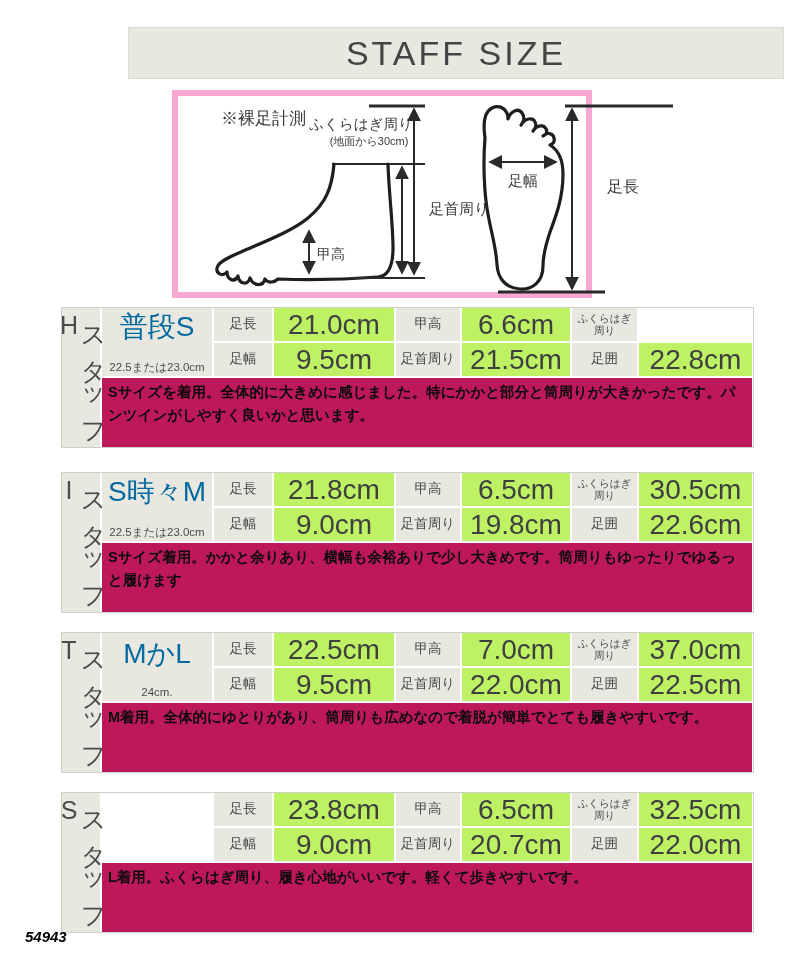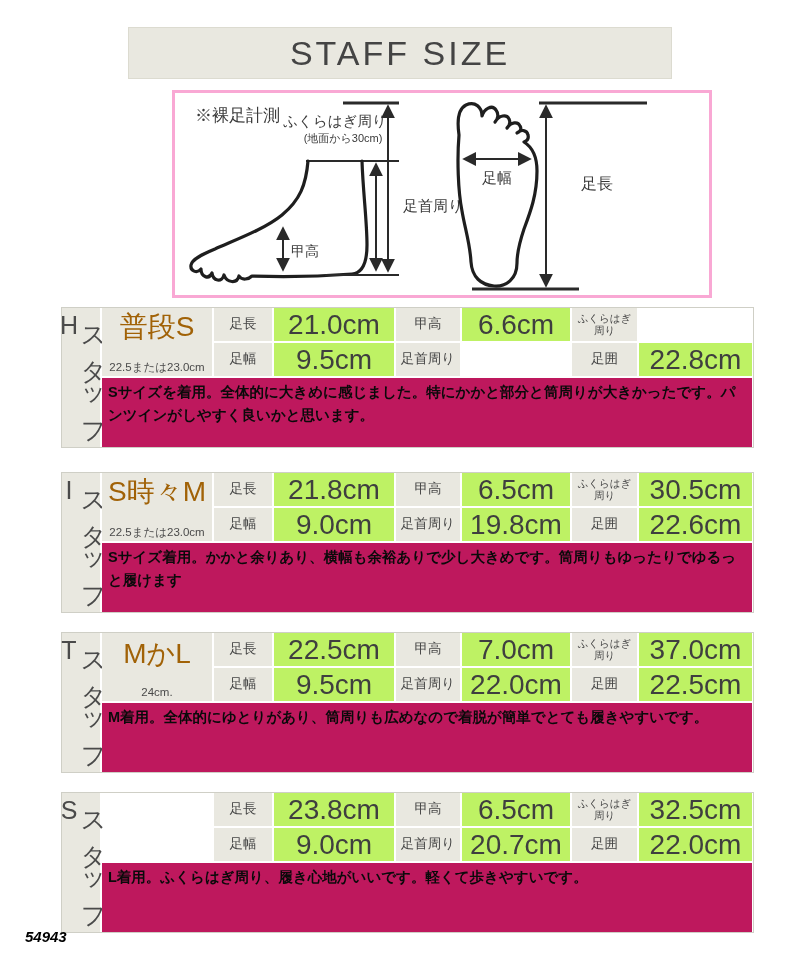--- a/index.html
+++ b/index.html
@@ -8,34 +8,35 @@
     width:800px; height:960px;
     font-family:"Liberation Sans", sans-serif;
     color:#3d3d3d;
     overflow:hidden;
   }
   .page { position:relative; width:800px; height:960px; }
 
   
   .title-bar {
     position:absolute; left:128px; top:27px;
-    width:544px; height:52px;
+    width:656px; height:52px;
     background:#e9e8e0;
     border:1px solid #dcdbd0;
     text-align:center;
     font-size:34px; letter-spacing:3px;
     line-height:50px; color:#444;
   }
 
   
   .diagram-box {
     position:absolute; left:172px; top:90px;
-    width:540px; height:208px;
+    width:420px; height:208px;
     background:#ffffff;
-    border:3px solid #f9a8d4;
+    border:6px solid #f9a8d4;
+    padding-left:23px;
   }
 
   
   .staff-block {
     position:absolute; left:61px;
     width:693px; height:141px;
     display:grid;
     grid-template-columns:38px 110px 58px 120px 64px 108px 65px 113px;
     grid-template-rows:33px 33px 1fr;
     gap:2px;
@@ -61,21 +62,21 @@
     color:#4a4a4a;
   }
 
   .size-cell {
     grid-column:2; grid-row:1/3;
     background:#e9e8e0;
     display:flex; flex-direction:column;
     align-items:center; justify-content:center;
     padding-top:2px;
   }
-  .size-main { font-size:28px; color:#a16207; line-height:1.15; }
+  .size-main { font-size:28px; color:#0369a1; line-height:1.15; }
   .size-note { font-size:11.5px; color:#4a4a4a; margin-top:16px; }
 
   .mlabel {
     background:#e9e8e0;
     display:flex; align-items:center; justify-content:center;
     font-size:13.5px; color:#454545; text-align:center;
     line-height:1.1; padding:0 2px;
   }
   .mlabel.small { font-size:10.5px; }
   .mvalue {
@@ -196,20 +197,21 @@
       <div class="size-note">22.5または23.0cm</div>
     </div>
     <div class="mlabel col3 row1">足長</div>
     <div class="mvalue col4 row1">21.0cm</div>
     <div class="mlabel col5 row1">甲高</div>
     <div class="mvalue col6 row1">6.6cm</div>
     <div class="mlabel small col7 row1">ふくらはぎ周り</div>
     <div class="mlabel col3 row2">足幅</div>
     <div class="mvalue col4 row2">9.5cm</div>
     <div class="mlabel col5 row2">足首周り</div>
+    <div class="mvalue col6 row2">21.5cm</div>
     <div class="mlabel col7 row2">足囲</div>
     <div class="mvalue col8 row2">22.8cm</div>
     <div class="comment-cell">Sサイズを着用。全体的に大きめに感じました。特にかかと部分と筒周りが大きかったです。パンツインがしやすく良いかと思います。</div>
   </section>
 
   <section class="staff-block blk-2">
     <div class="staff-name-cell">
         <span class="vert-text">スタッフI</span>
       </div>
     <div class="size-cell">

